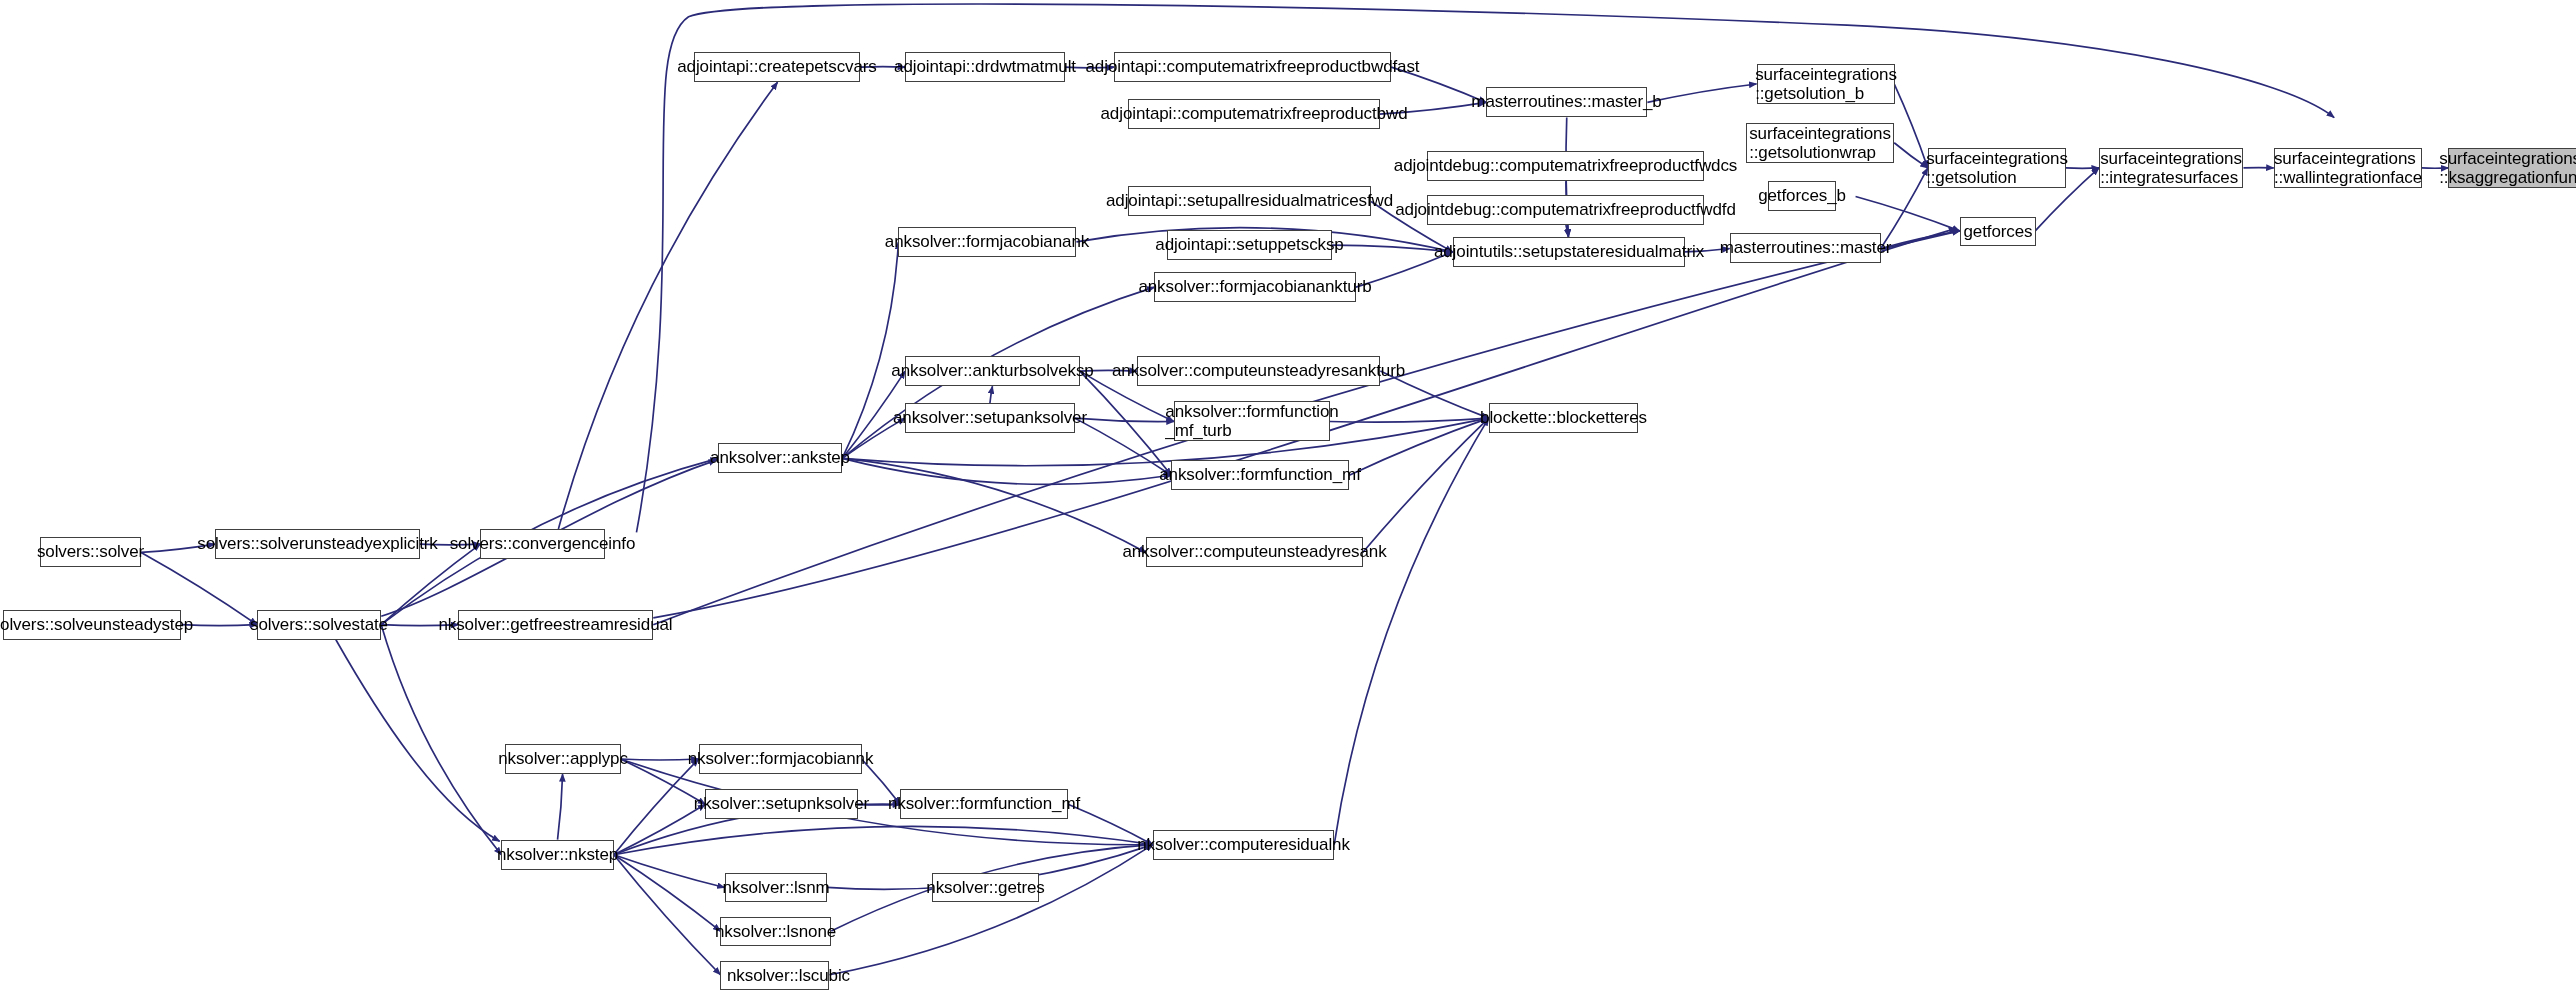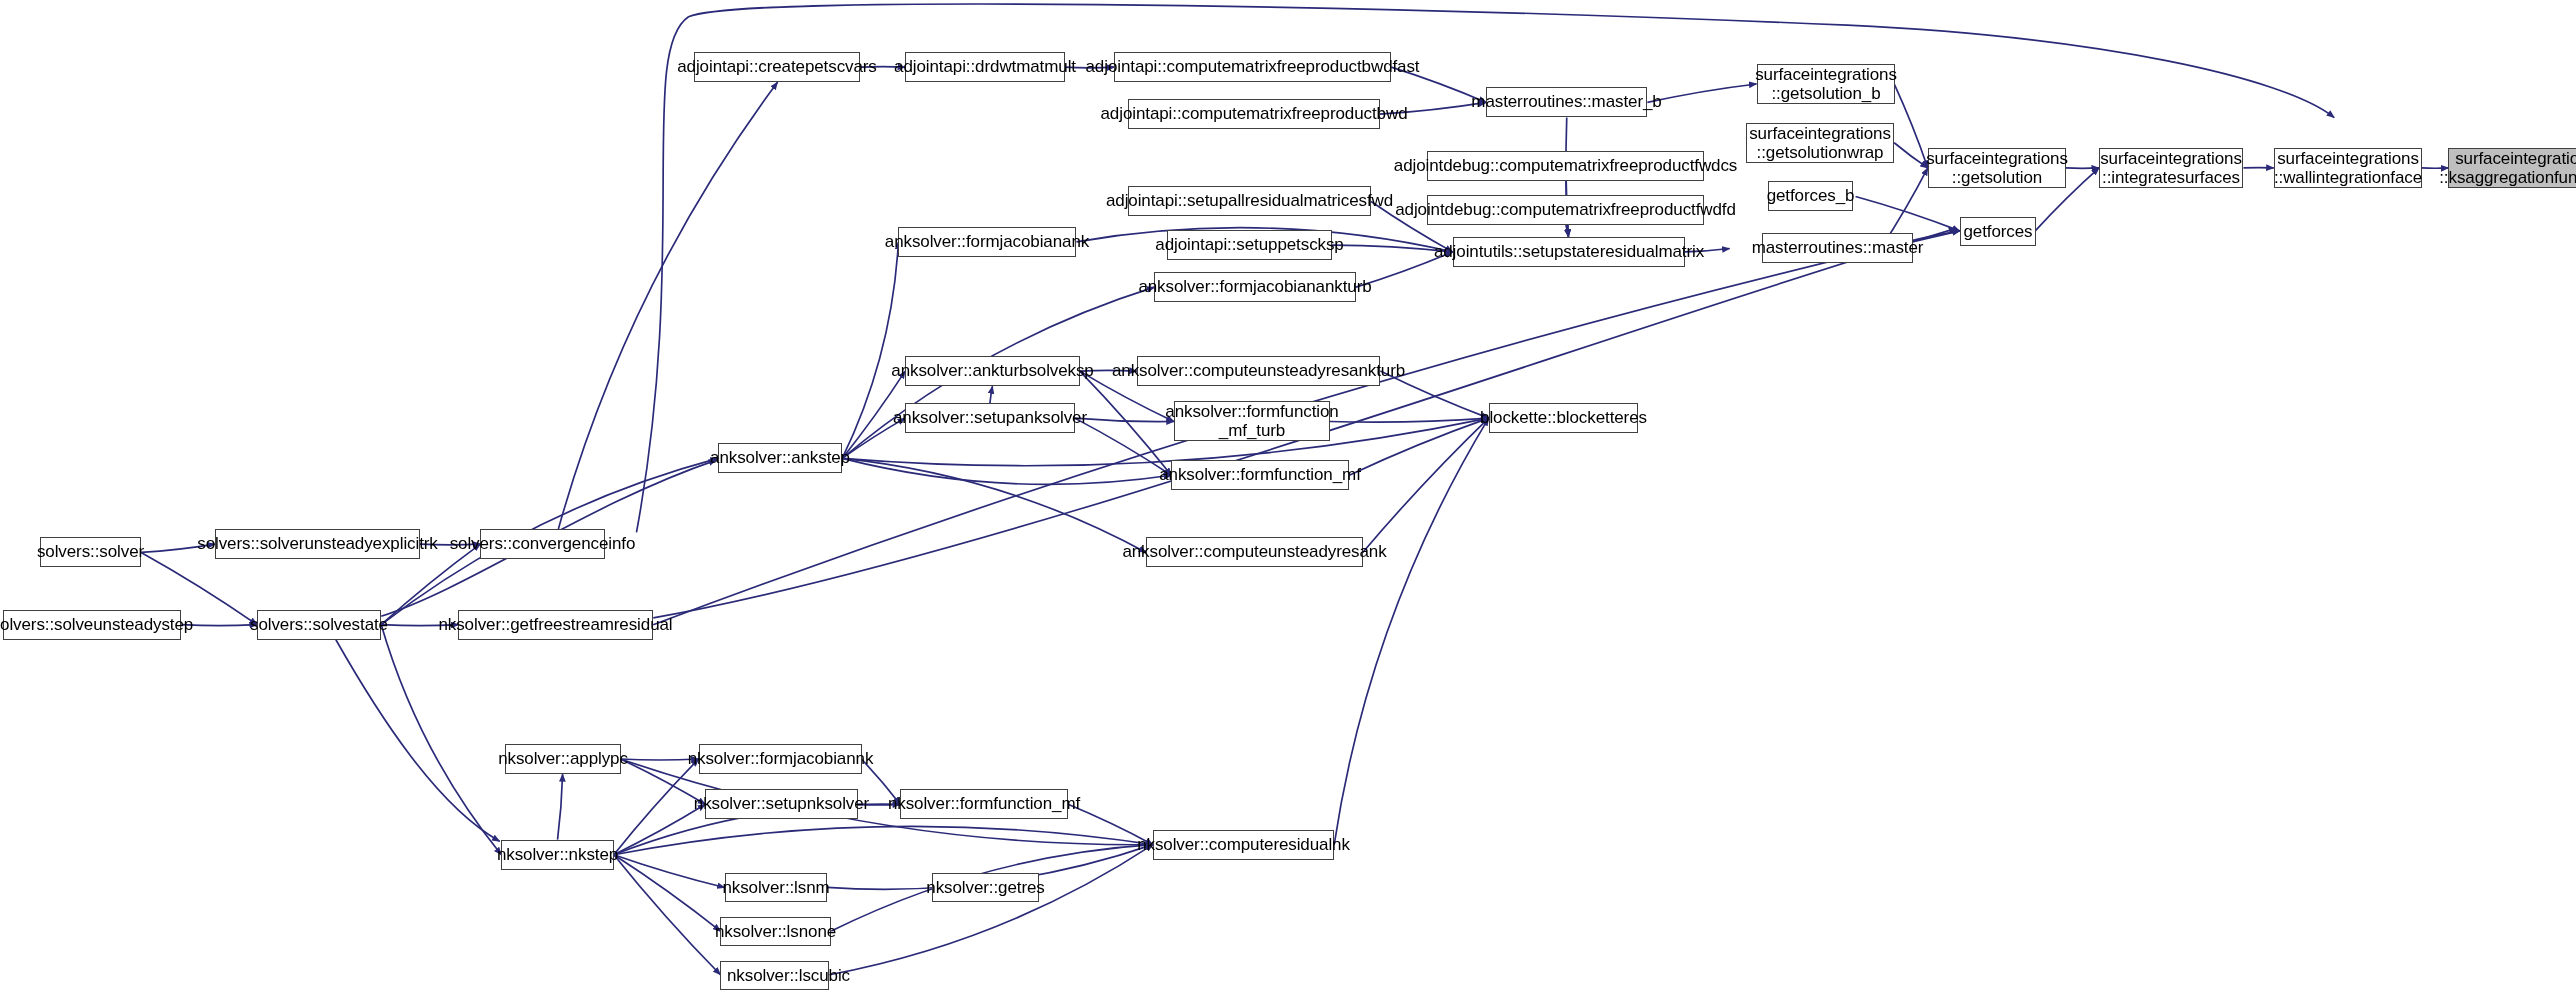--- a/index.html
+++ b/index.html
@@ -24,21 +24,21 @@
     pointer-events: none;
   }
   .node {
     position: absolute;
     box-sizing: border-box;
     background: #ffffff;
     border: 0.8px solid #404040;
     display: flex;
     align-items: center;
     justify-content: center;
-    text-align: center;
+    text-align: left;
     color: #000000;
     font-size: 17px;
     line-height: 1.12;
     white-space: pre;
     letter-spacing: -0.1px;
     z-index: 5;
   }
   .node.thick {
     border: 1.7px solid #404040;
   }
@@ -134,31 +134,31 @@
   <div id="node-layer">
       <div class="node" style="left: 694px; top: 52px; width: 166px; height: 30px;">adjointapi::createpetscvars</div>
       <div class="node thick" style="left: 905px; top: 52px; width: 160px; height: 30px;">adjointapi::drdwtmatmult</div>
       <div class="node thick" style="left: 1114px; top: 52px; width: 277px; height: 30px;">adjointapi::computematrixfreeproductbwdfast</div>
       <div class="node" style="left: 1128px; top: 99px; width: 252px; height: 30px;">adjointapi::computematrixfreeproductbwd</div>
       <div class="node thick" style="left: 1486px; top: 87px; width: 161px; height: 30px;">masterroutines::master_b</div>
       <div class="node thick" style="left: 1757px; top: 64px; width: 138px; height: 40px;">surfaceintegrations
 ::getsolution_b</div>
       <div class="node" style="left: 1746px; top: 123px; width: 148px; height: 40px;">surfaceintegrations
 ::getsolutionwrap</div>
-      <div class="node thick" style="left: 1768px; top: 181px; width: 85px; height: 30px;">getforces_b</div>
+      <div class="node thick" style="left: 1768px; top: 181px; width: 68px; height: 30px;">getforces_b</div>
       <div class="node thick" style="left: 1928px; top: 148px; width: 138px; height: 40px;">surfaceintegrations
 ::getsolution</div>
       <div class="node thick" style="left: 2099px; top: 148px; width: 144px; height: 40px;">surfaceintegrations
 ::integratesurfaces</div>
       <div class="node thick" style="left: 2274px; top: 148px; width: 148px; height: 40px;">surfaceintegrations
 ::wallintegrationface</div>
       <div class="node highlight" style="left: 2448px; top: 148px; width: 156px; height: 40px;">surfaceintegrations
 ::ksaggregationfunction</div>
       <div class="node" style="left: 1960px; top: 217px; width: 76px; height: 28.5px;">getforces</div>
-      <div class="node thick" style="left: 1730px; top: 233px; width: 151px; height: 30px; margin-left: 32px;">masterroutines::master</div>
+      <div class="node thick" style="left: 1730px; top: 233px; width: 151px; height: 30px;">masterroutines::master</div>
       <div class="node" style="left: 1427px; top: 151px; width: 277px; height: 30px;">adjointdebug::computematrixfreeproductfwdcs</div>
       <div class="node" style="left: 1427px; top: 195px; width: 277px; height: 30px;">adjointdebug::computematrixfreeproductfwdfd</div>
       <div class="node thick" style="left: 1128px; top: 186px; width: 243px; height: 30px;">adjointapi::setupallresidualmatricesfwd</div>
       <div class="node" style="left: 1167px; top: 230px; width: 165px; height: 30px;">adjointapi::setuppetscksp</div>
       <div class="node thick" style="left: 1453px; top: 237px; width: 232px; height: 30px;">adjointutils::setupstateresidualmatrix</div>
       <div class="node" style="left: 898px; top: 227px; width: 178px; height: 30px;">anksolver::formjacobianank</div>
       <div class="node thick" style="left: 1154px; top: 272px; width: 202px; height: 30px;">anksolver::formjacobianankturb</div>
       <div class="node thick" style="left: 905px; top: 356px; width: 175px; height: 30px;">anksolver::ankturbsolveksp</div>
       <div class="node" style="left: 1137px; top: 356px; width: 243px; height: 30px;">anksolver::computeunsteadyresankturb</div>
       <div class="node" style="left: 905px; top: 403px; width: 170px; height: 30px;">anksolver::setupanksolver</div>

